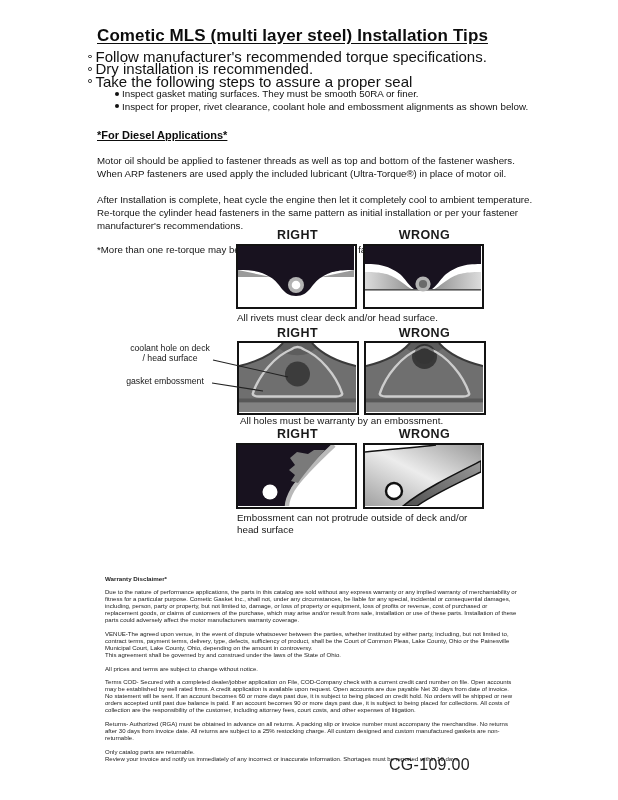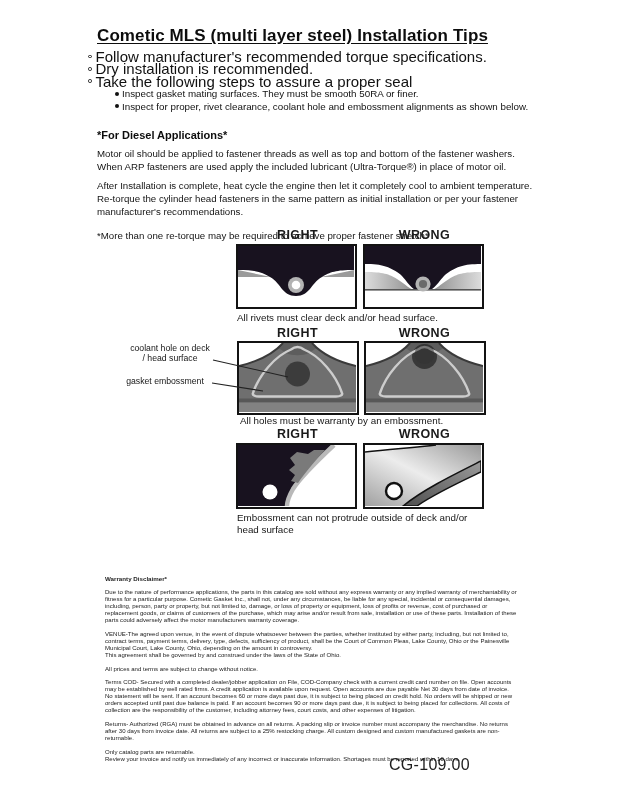--- a/index.html
+++ b/index.html
@@ -13,22 +13,22 @@
   .top-block { position:absolute; left:97px; top:26px; width:440px; }
   .doc-title {
     font-size:17px; font-weight:bold; text-decoration:underline;
     text-underline-offset:2px; letter-spacing:0.1px; color:#0d0d0d;
   }
   .bullets { margin-top:5px; }
   .b-row { display:flex; align-items:flex-start; font-size:15px; line-height:12.4px; margin-left:-9px; }
   .b-marker { flex:0 0 auto; width:3.5px; height:3.5px; border:1px solid #222; border-radius:50%; margin:3.6px 4px 0 0; }
   .sub-row { display:flex; align-items:flex-start; font-size:9.8px; line-height:12.4px; margin-left:18px; }
   .s-marker { flex:0 0 auto; width:4px; height:4px; background:#111; border-radius:50%; margin:3.4px 3px 0 0; }
-  .diesel-head { margin-top:16px; font-size:11px; font-weight:bold; color:#0d0d0d; }
-  .para { margin-top:6px; font-size:9.7px; line-height:13px; width:436px; color:#141414; }
+  .diesel-head { margin-top:16px; font-size:11px; font-weight:bold; color:#0d0d0d;text-decoration:underline; }
+  .para { margin-top:13px; font-size:9.7px; line-height:13px; width:436px; color:#141414; }
   .para.note { margin-top:11px; }
   
   .rw-label { position:absolute; width:121px; text-align:center; font-size:12.5px; font-weight:600; letter-spacing:0.4px; color:#1a1a1a; }
   .dbox { position:absolute; border:2.5px solid #131313; background:#fff; }
   .dbox svg { display:block; }
   .caption { position:absolute; font-size:9.8px; color:#161616; line-height:11.5px; }
   .side-label { position:absolute; font-size:8.7px; line-height:9.5px; text-align:center; color:#161616; }
   .leader-overlay { position:absolute; left:0; top:0; pointer-events:none; }
   
   .legal { position:absolute; left:105px; top:575px; width:412px; color:#222; }

